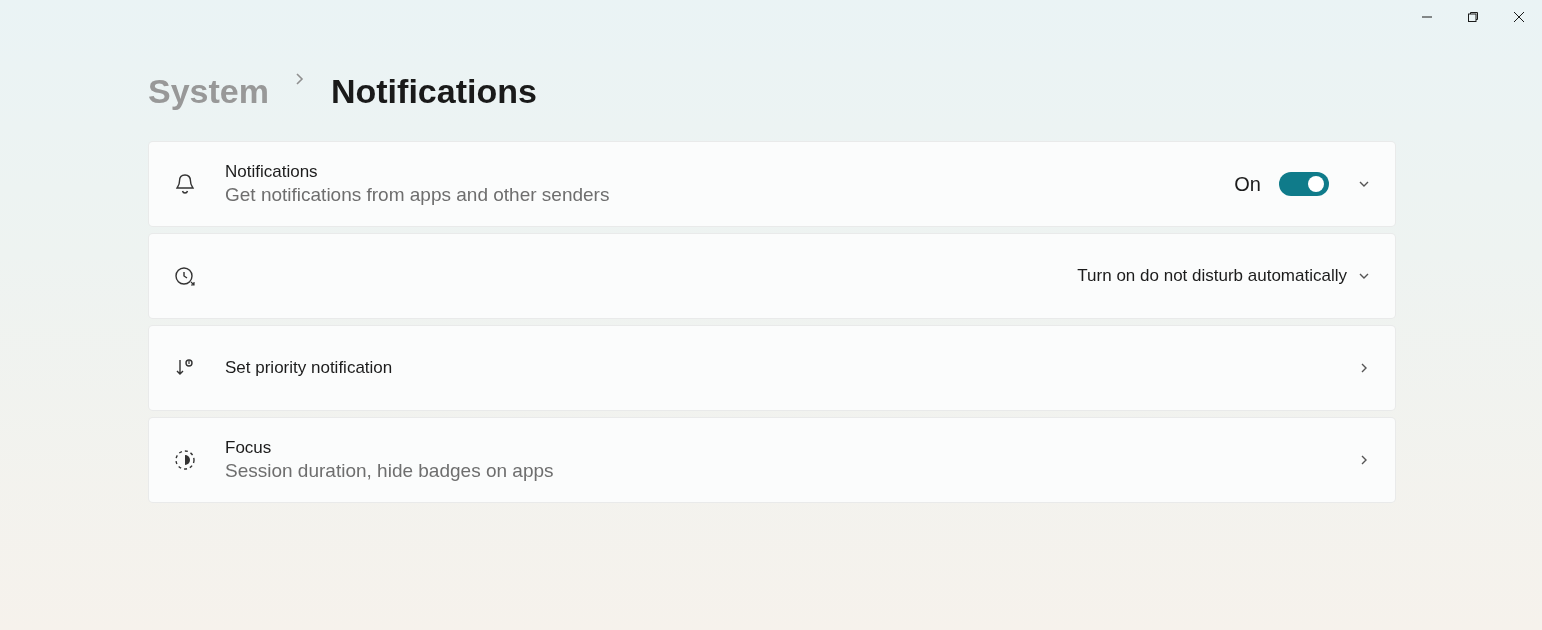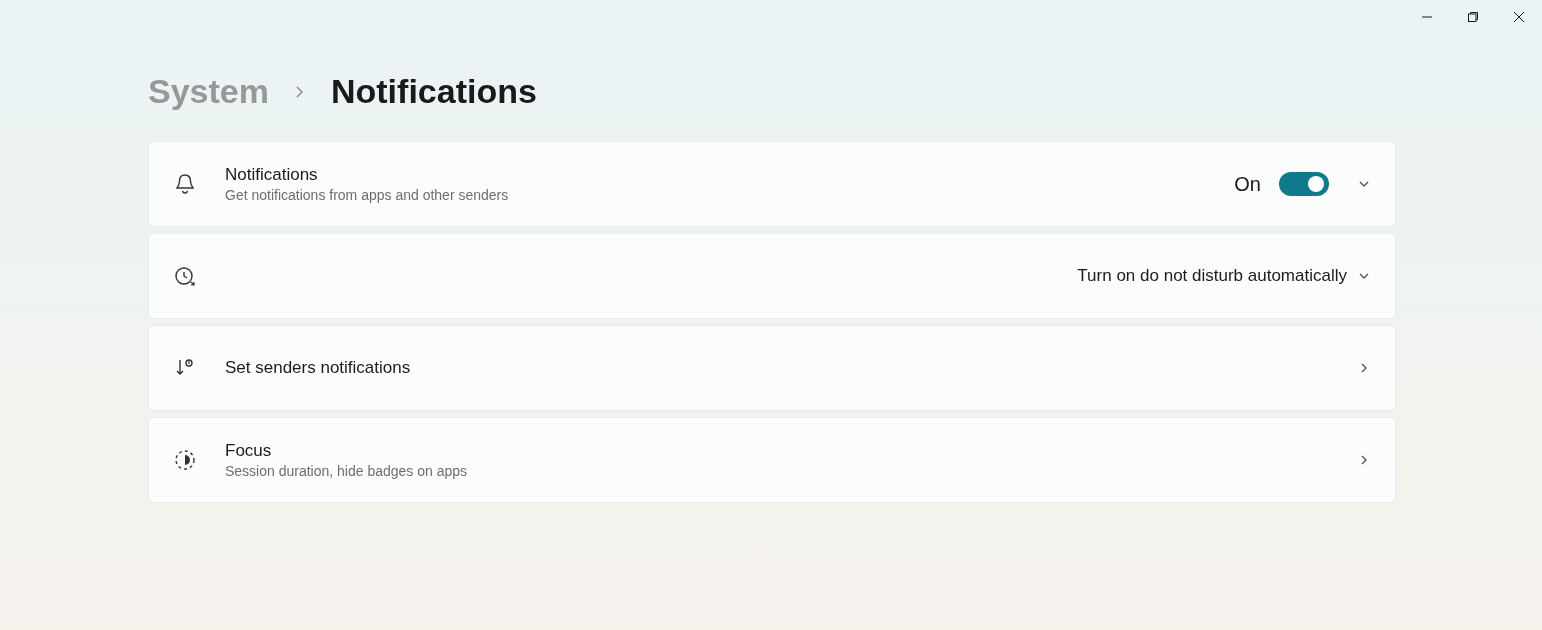--- a/index.html
+++ b/index.html
@@ -28,21 +28,21 @@
     align-items: center;
     justify-content: center;
     cursor: pointer;
   }
   .win-btn svg { stroke: #1a1a1a; }
   .content {
     padding: 72px 148px 0 148px;
   }
   .breadcrumb {
     display: flex;
-    align-items: center;
+    align-items: flex-start;
     gap: 24px;
     margin-bottom: 30px;
   }
   .crumb-parent {
     font-size: 34px;
     font-weight: 600;
     color: #989898;
     cursor: pointer;
   }
   .crumb-sep {
@@ -85,21 +85,21 @@
     flex: 1;
     display:flex;
     flex-direction: column;
     gap: 2px;
   }
   .card-title {
     font-size: 17px;
     color: #1c1c1c;
   }
   .card-sub {
-    font-size: 14px;
+    font-size: 19px;
     color: #6e6e6e;
   }
   .card-right {
     display:flex;
     align-items:center;
     gap: 18px;
   }
   .state-label {
     font-size: 20px;
     color: #1c1c1c;
@@ -228,21 +228,21 @@
 
     <div class="card clickable" style="min-height:86px;">
       <div class="card-icon">
         <svg width="24" height="24" viewBox="0 0 24 24" fill="none" stroke="#333" stroke-width="1.4">
           <path d="M7 4 V18 M4 15 L7 18 L10 15"></path>
           <circle cx="16" cy="7" r="3"></circle>
           <path d="M16 5 V8 M16 9.2 V9.3" stroke-width="1.2"></path>
         </svg>
       </div>
       <div class="card-text">
-        <div class="card-title">Set senders notifications</div>
+        <div class="card-title">Set priority notification</div>
       </div>
       <div class="card-right">
         <div class="chevron">
           <svg width="14" height="14" viewBox="0 0 14 14" fill="none">
               <path d="M5 3 L9 7 L5 11" stroke="#555" stroke-width="1.4"></path>
             </svg>
         </div>
       </div>
     </div>
 

